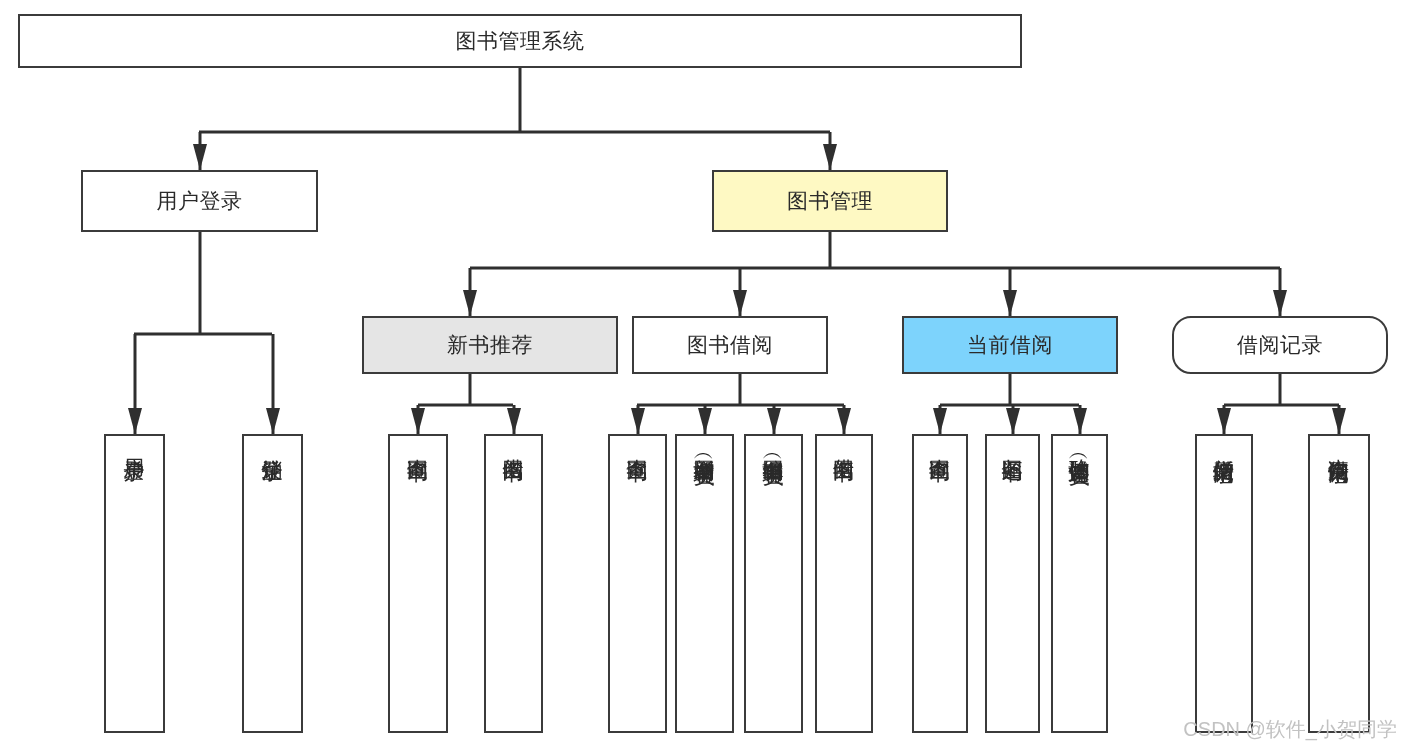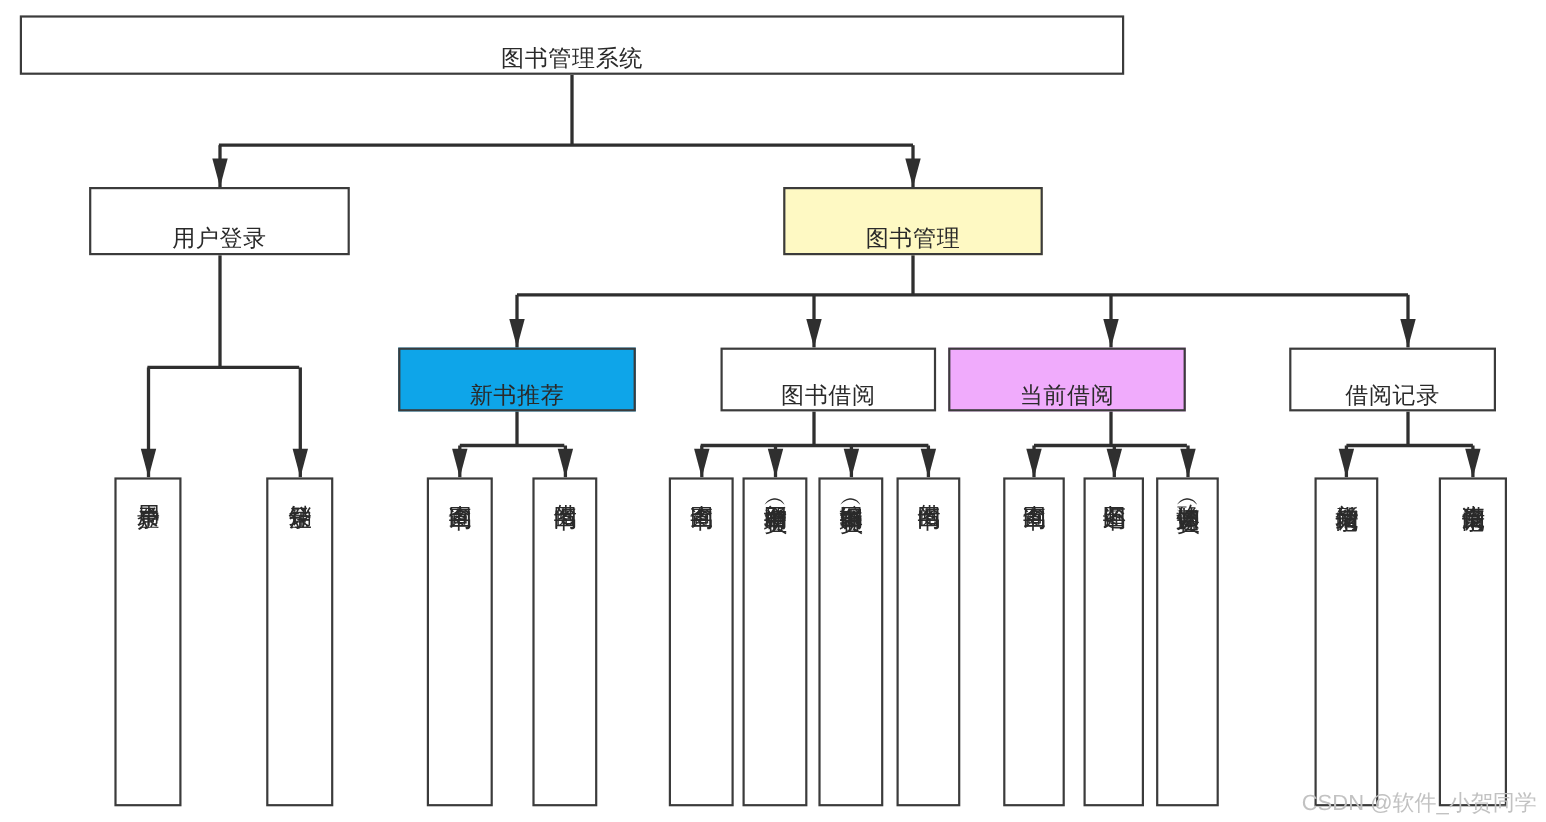--- a/index.html
+++ b/index.html
@@ -25,21 +25,21 @@
     width: 1405px;
     height: 747px;
     pointer-events: none;
   }
   .node {
     position: absolute;
     box-sizing: border-box;
     background: #ffffff;
     border: 2px solid #3b3b3b;
     display: flex;
-    align-items: flex-end;
+    align-items: center;
     justify-content: center;
     color: #2a2a2a;
     z-index: 2;
   }
   .node-label {
     display: block;
     text-align: center;
     line-height: 1.12;
     letter-spacing: 0.5px;
   }
@@ -134,30 +134,30 @@
   <div id="node-layer">
       <div class="node horizontal" style="left: 18px; top: 14px; width: 1004px; height: 54px; border-color: rgb(59, 59, 59); background: rgb(255, 255, 255); color: rgb(42, 42, 42);">
         <span class="node-label">图书管理系统</span>
       </div>
       <div class="node horizontal" style="left: 81px; top: 170px; width: 237px; height: 62px; border-color: rgb(59, 59, 59); background: rgb(255, 255, 255); color: rgb(42, 42, 42);">
         <span class="node-label">用户登录</span>
       </div>
       <div class="node horizontal" style="left: 712px; top: 170px; width: 236px; height: 62px; border-color: rgb(59, 59, 59); background: #fef9c3; color: rgb(42, 42, 42);">
         <span class="node-label">图书管理</span>
       </div>
-      <div class="node horizontal" style="left: 362px; top: 316px; width: 216px; height: 58px; border-color: rgb(59, 59, 59); background: #0ea5e9; color: rgb(42, 42, 42);">
+      <div class="node horizontal" style="left: 362px; top: 316px; width: 256px; height: 58px; border-color: rgb(59, 59, 59); background: #e5e5e5; color: rgb(42, 42, 42);">
         <span class="node-label">新书推荐</span>
       </div>
-      <div class="node horizontal" style="left: 632px; top: 316px; width: 196px; height: 58px; border-color: rgb(59, 59, 59); background: rgb(255, 255, 255); color: rgb(42, 42, 42); margin-left: 23px;">
+      <div class="node horizontal" style="left: 632px; top: 316px; width: 196px; height: 58px; border-color: rgb(59, 59, 59); background: rgb(255, 255, 255); color: rgb(42, 42, 42);">
         <span class="node-label">图书借阅</span>
       </div>
-      <div class="node horizontal" style="left: 862px; top: 316px; width: 216px; height: 58px; border-color: rgb(59, 59, 59); background: #f0abfc; color: rgb(42, 42, 42);">
+      <div class="node horizontal" style="left: 902px; top: 316px; width: 216px; height: 58px; border-color: rgb(59, 59, 59); background: #7dd3fc; color: rgb(42, 42, 42);">
         <span class="node-label">当前借阅</span>
       </div>
-      <div class="node horizontal" style="left: 1172px; top: 316px; width: 188px; height: 58px; border-color: rgb(59, 59, 59); background: rgb(255, 255, 255); color: rgb(42, 42, 42);">
+      <div class="node horizontal" style="left: 1172px; top: 316px; width: 216px; height: 58px; border-color: rgb(59, 59, 59); background: rgb(255, 255, 255); color: rgb(42, 42, 42); border-radius: 19px;">
         <span class="node-label">借阅记录</span>
       </div>
       <div class="node vertical" style="left: 104px; top: 434px; width: 61px; height: 299px; border-color: rgb(59, 59, 59); background: rgb(255, 255, 255); color: rgb(42, 42, 42);">
         <span class="node-label">用户登录</span>
       </div>
       <div class="node vertical" style="left: 242px; top: 434px; width: 61px; height: 299px; border-color: rgb(59, 59, 59); background: rgb(255, 255, 255); color: rgb(42, 42, 42);">
         <span class="node-label">注销登录</span>
       </div>
       <div class="node vertical" style="left: 388px; top: 434px; width: 60px; height: 299px; border-color: rgb(59, 59, 59); background: rgb(255, 255, 255); color: rgb(42, 42, 42);">
         <span class="node-label">查询图书</span>

